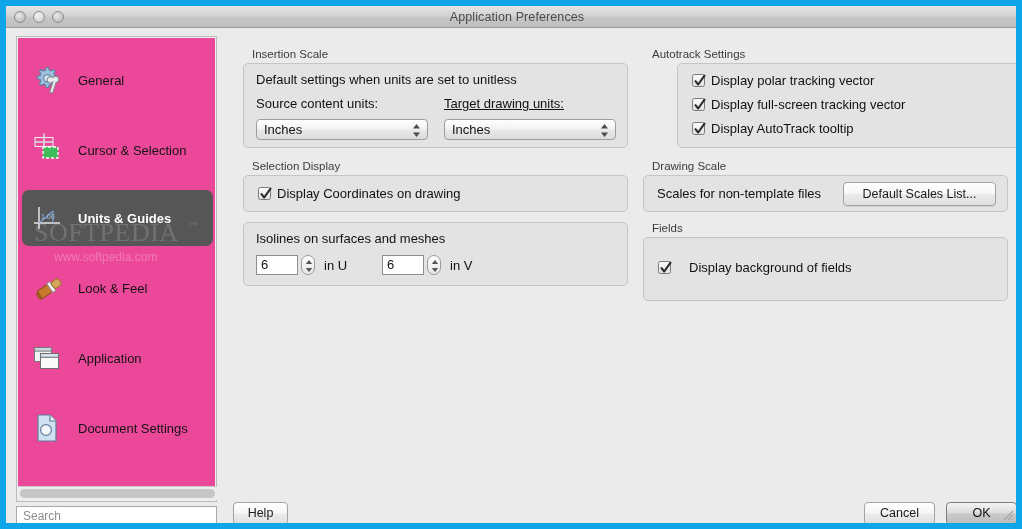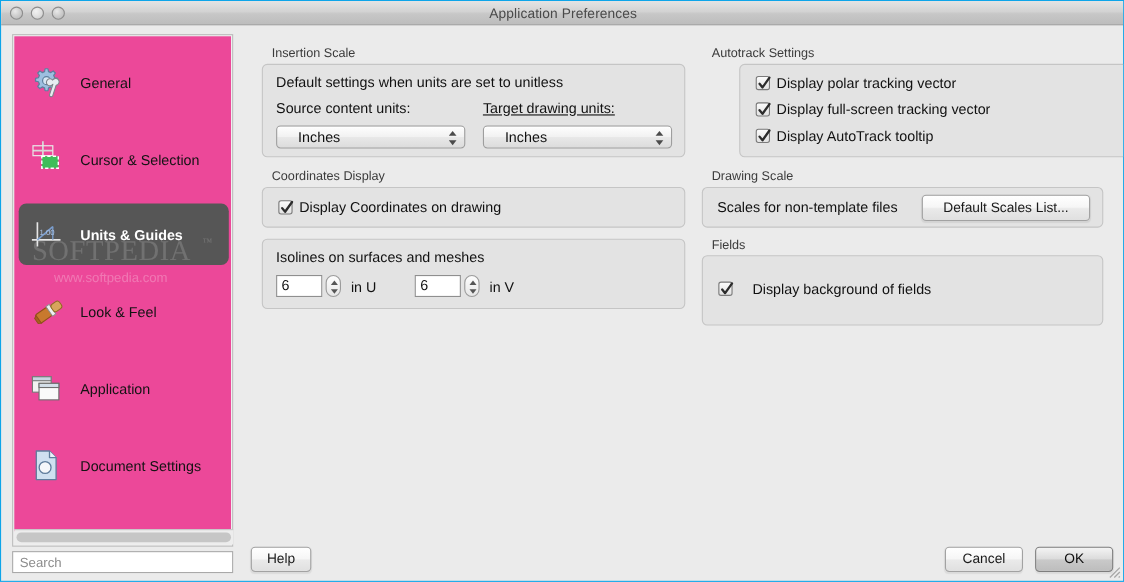--- a/index.html
+++ b/index.html
@@ -8,21 +8,21 @@
     margin: 0; padding: 0;
     width: 1022px; height: 529px;
     overflow: hidden;
     font-family: "Liberation Sans", "DejaVu Sans", sans-serif;
     -webkit-font-smoothing: antialiased;
   }
   #window {
     position: relative;
     width: 1022px; height: 529px;
     background: #ebebeb;
-    border: 1px solid #0ea5e9;
+    border: 6px solid #0ea5e9;
     overflow: hidden;
   }
 
   
   #titlebar {
     position: absolute; left: 0; top: 0; width: 1022px; height: 22px;
     background: linear-gradient(to bottom, #e4e4e4 0%, #d3d3d3 45%, #c7c7c7 55%, #bdbdbd 100%);
     border-bottom: 1px solid #9c9c9c;
   }
   #title-text {
@@ -132,21 +132,21 @@
   }
   .cbox svg { position: absolute; left: 0px; top: -2px; }
   .cb-label { margin-left: 6px; font-size: 13px; color: #111; white-space: nowrap; }
 
   
   .popup {
     position: relative;
     height: 21px; border: 1px solid #9e9e9e; border-radius: 4px;
     background: linear-gradient(to bottom, #fefefe 0%, #f2f2f2 48%, #e8e8e8 52%, #dcdcdc 100%);
     font-size: 13px; color: #111;
-    line-height: 20px; padding-left: 19px;
+    line-height: 20px; padding-left: 7px;
     box-shadow: 0 1px 0 rgba(255,255,255,0.8) inset;
   }
   .popup .arrows {
     position: absolute; right: 6px; top: 3px; width: 9px; height: 15px;
   }
 
   
   .numfield {
     width: 42px; height: 20px;
     background: #fff; border: 1px solid #8f8f8f;
@@ -314,21 +314,21 @@
           <svg width="9" height="15" viewBox="0 0 9 15">
             <path d="M4.5 1 L8 5.5 L1 5.5 Z" fill="#4b4b4b"></path>
             <path d="M4.5 14 L8 9.5 L1 9.5 Z" fill="#4b4b4b"></path>
           </svg>
         </span>
       </div>
     </div>
   </div>
 
   <div class="group" style="left:237px; top:154px; width:385px;">
-    <div class="group-title">Coordinates Display</div>
+    <div class="group-title">Selection Display</div>
     <div class="group-body" style="height:37px; position:relative;">
       <div class="cb-row" style="position:absolute; left:14px; top:10px;">
         <span class="cbox">
           <svg width="14" height="16" viewBox="0 0 14 16">
             <path d="M2.5 8.2 L5.2 11.5 L11.5 2.6" fill="none" stroke="#2c2c2c" stroke-width="2.1" stroke-linecap="round" stroke-linejoin="round"></path>
           </svg>
         </span>
         <span class="cb-label">Display Coordinates on drawing</span>
       </div>
     </div>

